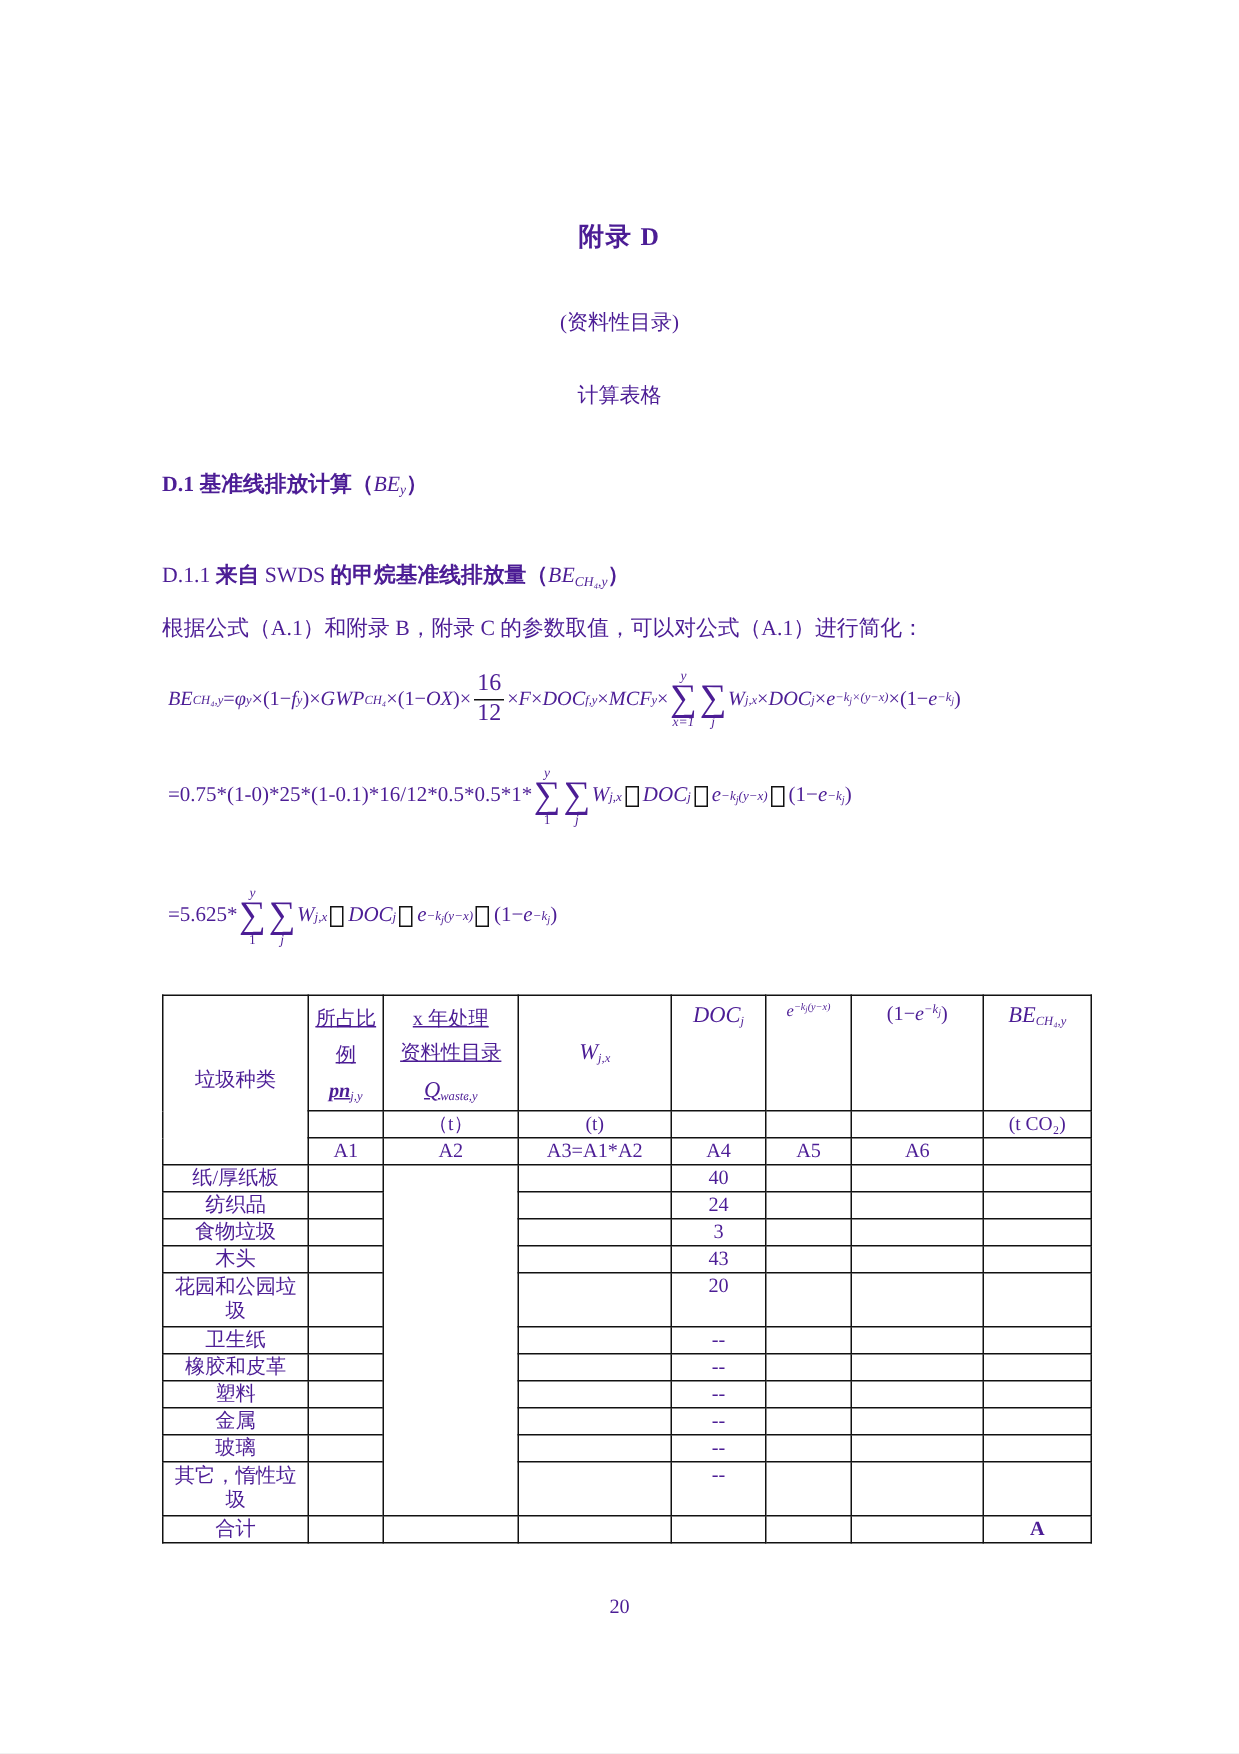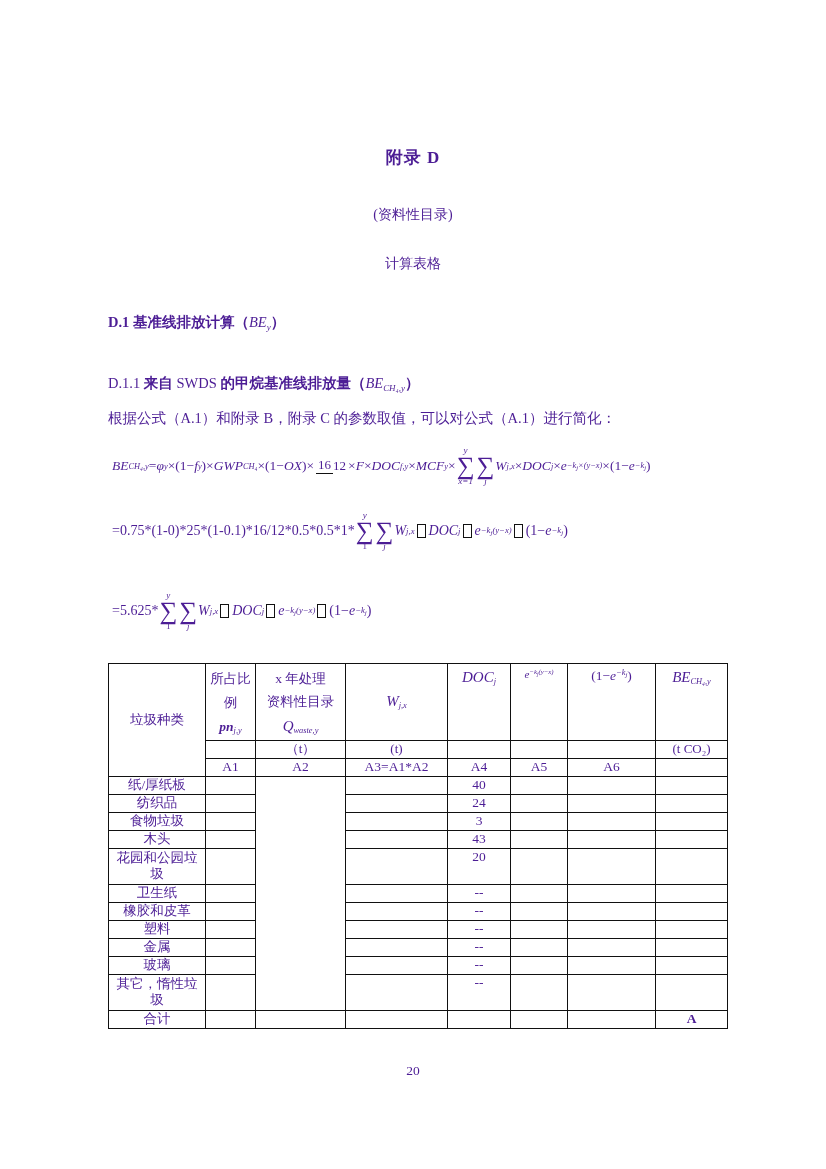--- a/index.html
+++ b/index.html
@@ -14,35 +14,35 @@
   .b{font-weight:bold;}
   .v{font-style:italic;font-family:"Liberation Serif","DejaVu Serif",serif;}
   .sb{font-size:0.62em;font-style:italic;vertical-align:-0.28em;letter-spacing:0;}
   .sp{font-size:0.62em;font-style:italic;vertical-align:0.55em;}
   .jj{font-size:0.8em;vertical-align:-0.35em;}
   .para{position:absolute;left:108px;font-size:14.5px;}
   .formula{position:absolute;left:112px;display:flex;align-items:center;white-space:nowrap;font-size:13.5px;}
   .sum{display:inline-flex;flex-direction:column;align-items:center;line-height:1;margin:0 1px;}
   .sum .lim{font-size:9px;font-style:italic;line-height:1;min-height:9px;}
   .sum .sig{font-size:25px;line-height:0.85;font-style:normal;}
-  .frac{display:inline-flex;flex-direction:row;align-items:center;font-size:13px;line-height:1.15;margin:0 2px;vertical-align:middle;}
+  .frac{display:inline-flex;flex-direction:column;align-items:center;font-size:16px;line-height:1.15;margin:0 2px;vertical-align:middle;}
   .frac .n{border-bottom:1px solid #111;padding:0 2px;}
   .bx{display:inline-block;width:7px;height:12px;border:1px solid #111;margin:0 3px 0 2px;}
   
   .tblwrap{position:absolute;left:108px;top:663px;}
   table{border-collapse:collapse;table-layout:fixed;width:620px;font-size:13.5px;}
   td{border:1px solid #111;text-align:center;padding:0 1px;vertical-align:middle;line-height:1.25;}
   tr.rh1 td{height:72px;}
   tr.rh2 td{height:17px;font-size:13px;}
   tr.rh3 td{height:16px;font-size:13.5px;}
   tr.body td{height:17px;}
   tr.tall td{height:35px;}
   td.vtop{vertical-align:top;}
   td.htop{vertical-align:top;padding-top:4px;}
-  .hdr-stack{display:flex;flex-direction:column;align-items:center;justify-content:space-between;height:66px;padding-top:3px;}
+  .hdr-stack{display:flex;flex-direction:column;align-items:center;justify-content:space-between;height:66px;padding-top:3px;text-decoration:underline;}
   .small-math{font-size:11px;}
   .pageno{position:absolute;left:0;width:100%;text-align:center;font-size:13.5px;}
 </style>
 </head>
 <body>
 
 <div class="page">
 
   <div class="center title" style="top:146px">附录 D</div>
   <div class="center sub" style="top:206px">(资料性目录)</div>

